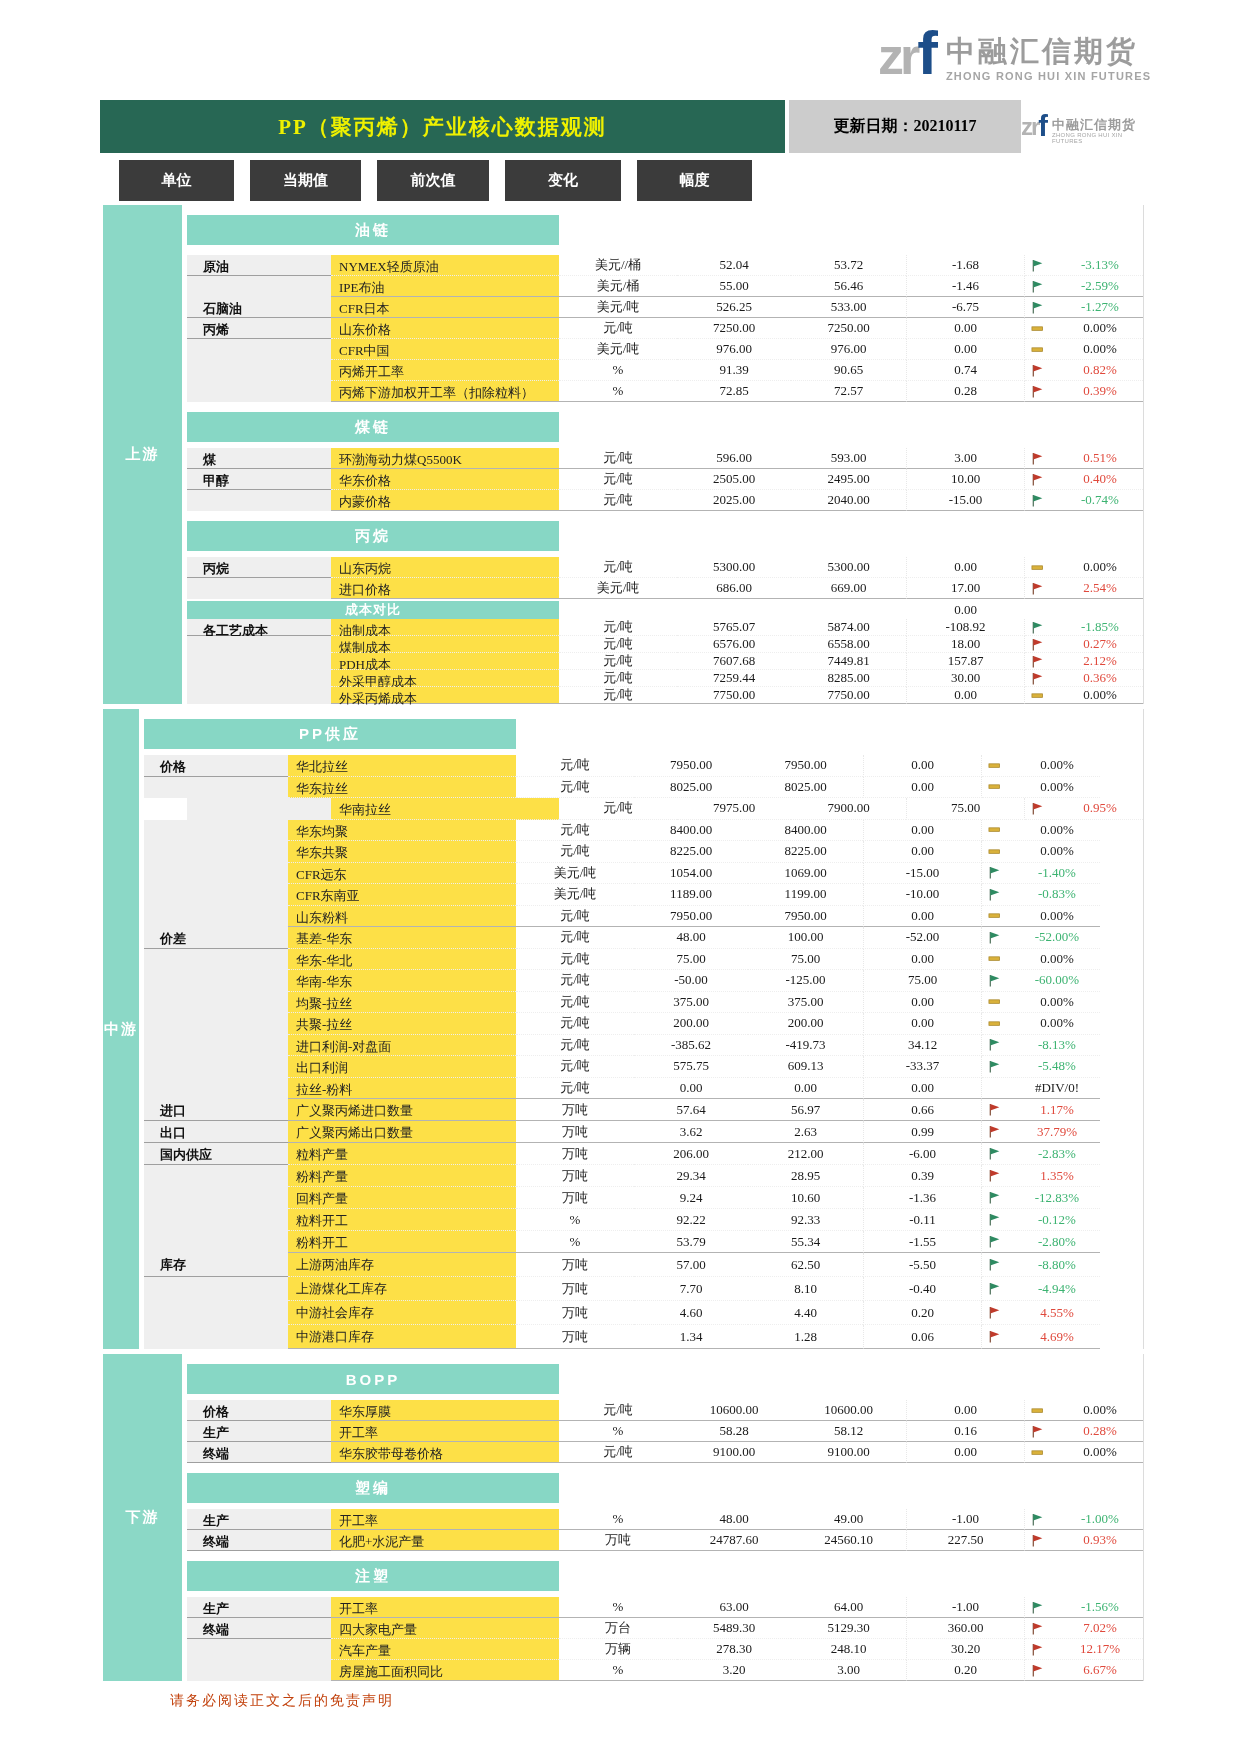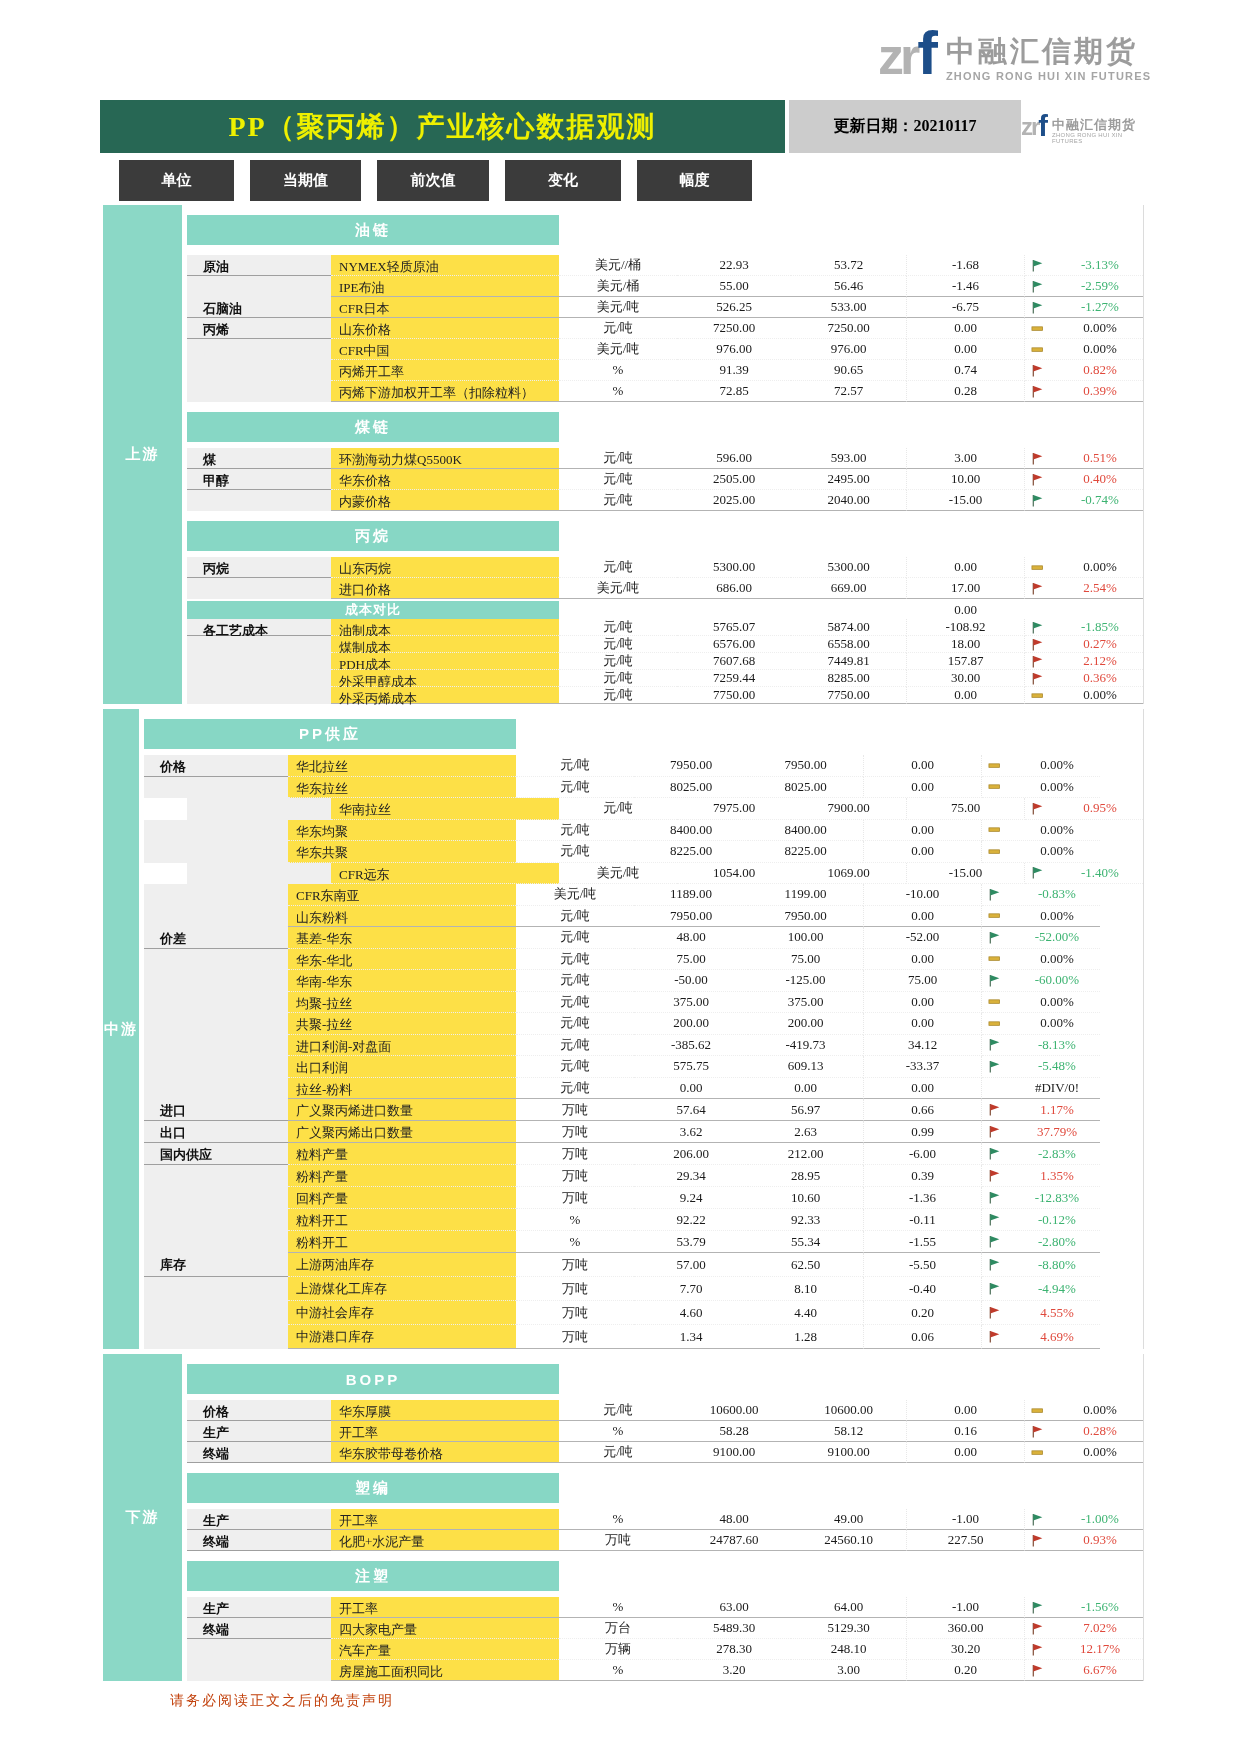--- a/index.html
+++ b/index.html
@@ -10,21 +10,21 @@
   .top-logo{position:absolute;left:878px;top:22px;display:flex;align-items:flex-end;}
   .logo-mark{line-height:1;white-space:nowrap;}
   .logo-mark .lz{font-weight:bold;font-size:52px;color:#b3b3b3;letter-spacing:-4px;}
   .logo-mark .lf{font-weight:bold;font-size:62px;color:#1d4e89;margin-left:1px;}
   .logo-txt{margin-left:8px;padding-bottom:2px;}
   .logo-cn{font-size:29px;font-weight:bold;color:#9c9c9c;letter-spacing:3px;line-height:1.1;}
   .logo-en{font-size:11px;font-weight:bold;color:#a5a5a5;letter-spacing:1.2px;margin-top:2px;}
 
   
   .title-bar{position:absolute;left:100px;top:100px;width:1050px;height:53px;display:flex;}
-  .title-green{width:685px;background:#276754;color:#eef000;font-weight:bold;font-size:28px;
+  .title-green{width:685px;background:#276754;color:#eef000;font-weight:bold;font-size:21px;
                display:flex;align-items:center;justify-content:center;letter-spacing:2px;
                font-family:"Liberation Serif","DejaVu Serif",serif;}
   .title-date{width:232px;margin-left:4px;background:#cccccc;color:#000;
               font-weight:bold;font-size:16px;display:flex;align-items:center;justify-content:center;
               font-family:"Liberation Serif","DejaVu Serif",serif;}
   .title-logo{flex:1;background:#fff;display:flex;align-items:center;justify-content:center;}
   .title-logo .lz{font-weight:bold;font-size:24px;color:#b3b3b3;letter-spacing:-2px;}
   .title-logo .lf{font-weight:bold;font-size:29px;color:#1d4e89;}
   .sm-txt{margin-left:4px;padding-top:8px;}
   .sm-cn{font-size:13px;font-weight:bold;color:#9c9c9c;letter-spacing:1px;line-height:1;}
@@ -111,21 +111,21 @@
         <div class="stage">
           <div class="strip">上游</div>
           <div class="stage-content">
             <div class="bar-row">
               <div class="bar">油链</div>
             </div>
             <div class="row" style="height: 21px; margin-top: 10px;">
               <div class="cat lab">原油</div>
               <div class="item">NYMEX轻质原油</div>
               <div class="vc u">美元//桶</div>
-              <div class="vc cv">22.93</div>
+              <div class="vc cv">52.04</div>
               <div class="vc pv">53.72</div>
               <div class="vc cg">-1.68</div>
               <div class="pc">
                 <div class="fic">
                   <svg width="13" height="13" viewBox="0 0 14 14">
                     <line x1="2.5" y1="1" x2="2.5" y2="13.5" stroke="#5a7a66" stroke-width="1.4"></line>
                     <path d="M2.5 1.2 L12.2 4.6 L2.5 8.2 Z" fill="#2e8b62"></path>
                   </svg>
                 </div>
                 <div class="pt down">-3.13%</div>
@@ -491,21 +491,21 @@
               <div class="vc cg">0.00</div>
               <div class="pc">
                 <div class="fic">
                   <svg width="13" height="13" viewBox="0 0 14 14">
                     <rect x="1" y="5.2" width="11.5" height="3.8" fill="#d9b13b" stroke="#a8862a" stroke-width="0.8"></rect>
                   </svg>
                 </div>
                 <div class="pt flat">0.00%</div>
               </div>
             </div>
-            <div class="row" style="height: 21.5px; justify-content: flex-end;">
+            <div class="row" style="height: 21.5px;">
               <div class="cat"></div>
               <div class="item">CFR远东</div>
               <div class="vc u">美元/吨</div>
               <div class="vc cv">1054.00</div>
               <div class="vc pv">1069.00</div>
               <div class="vc cg">-15.00</div>
               <div class="pc">
                 <div class="fic">
                   <svg width="13" height="13" viewBox="0 0 14 14">
                     <line x1="2.5" y1="1" x2="2.5" y2="13.5" stroke="#5a7a66" stroke-width="1.4"></line>

